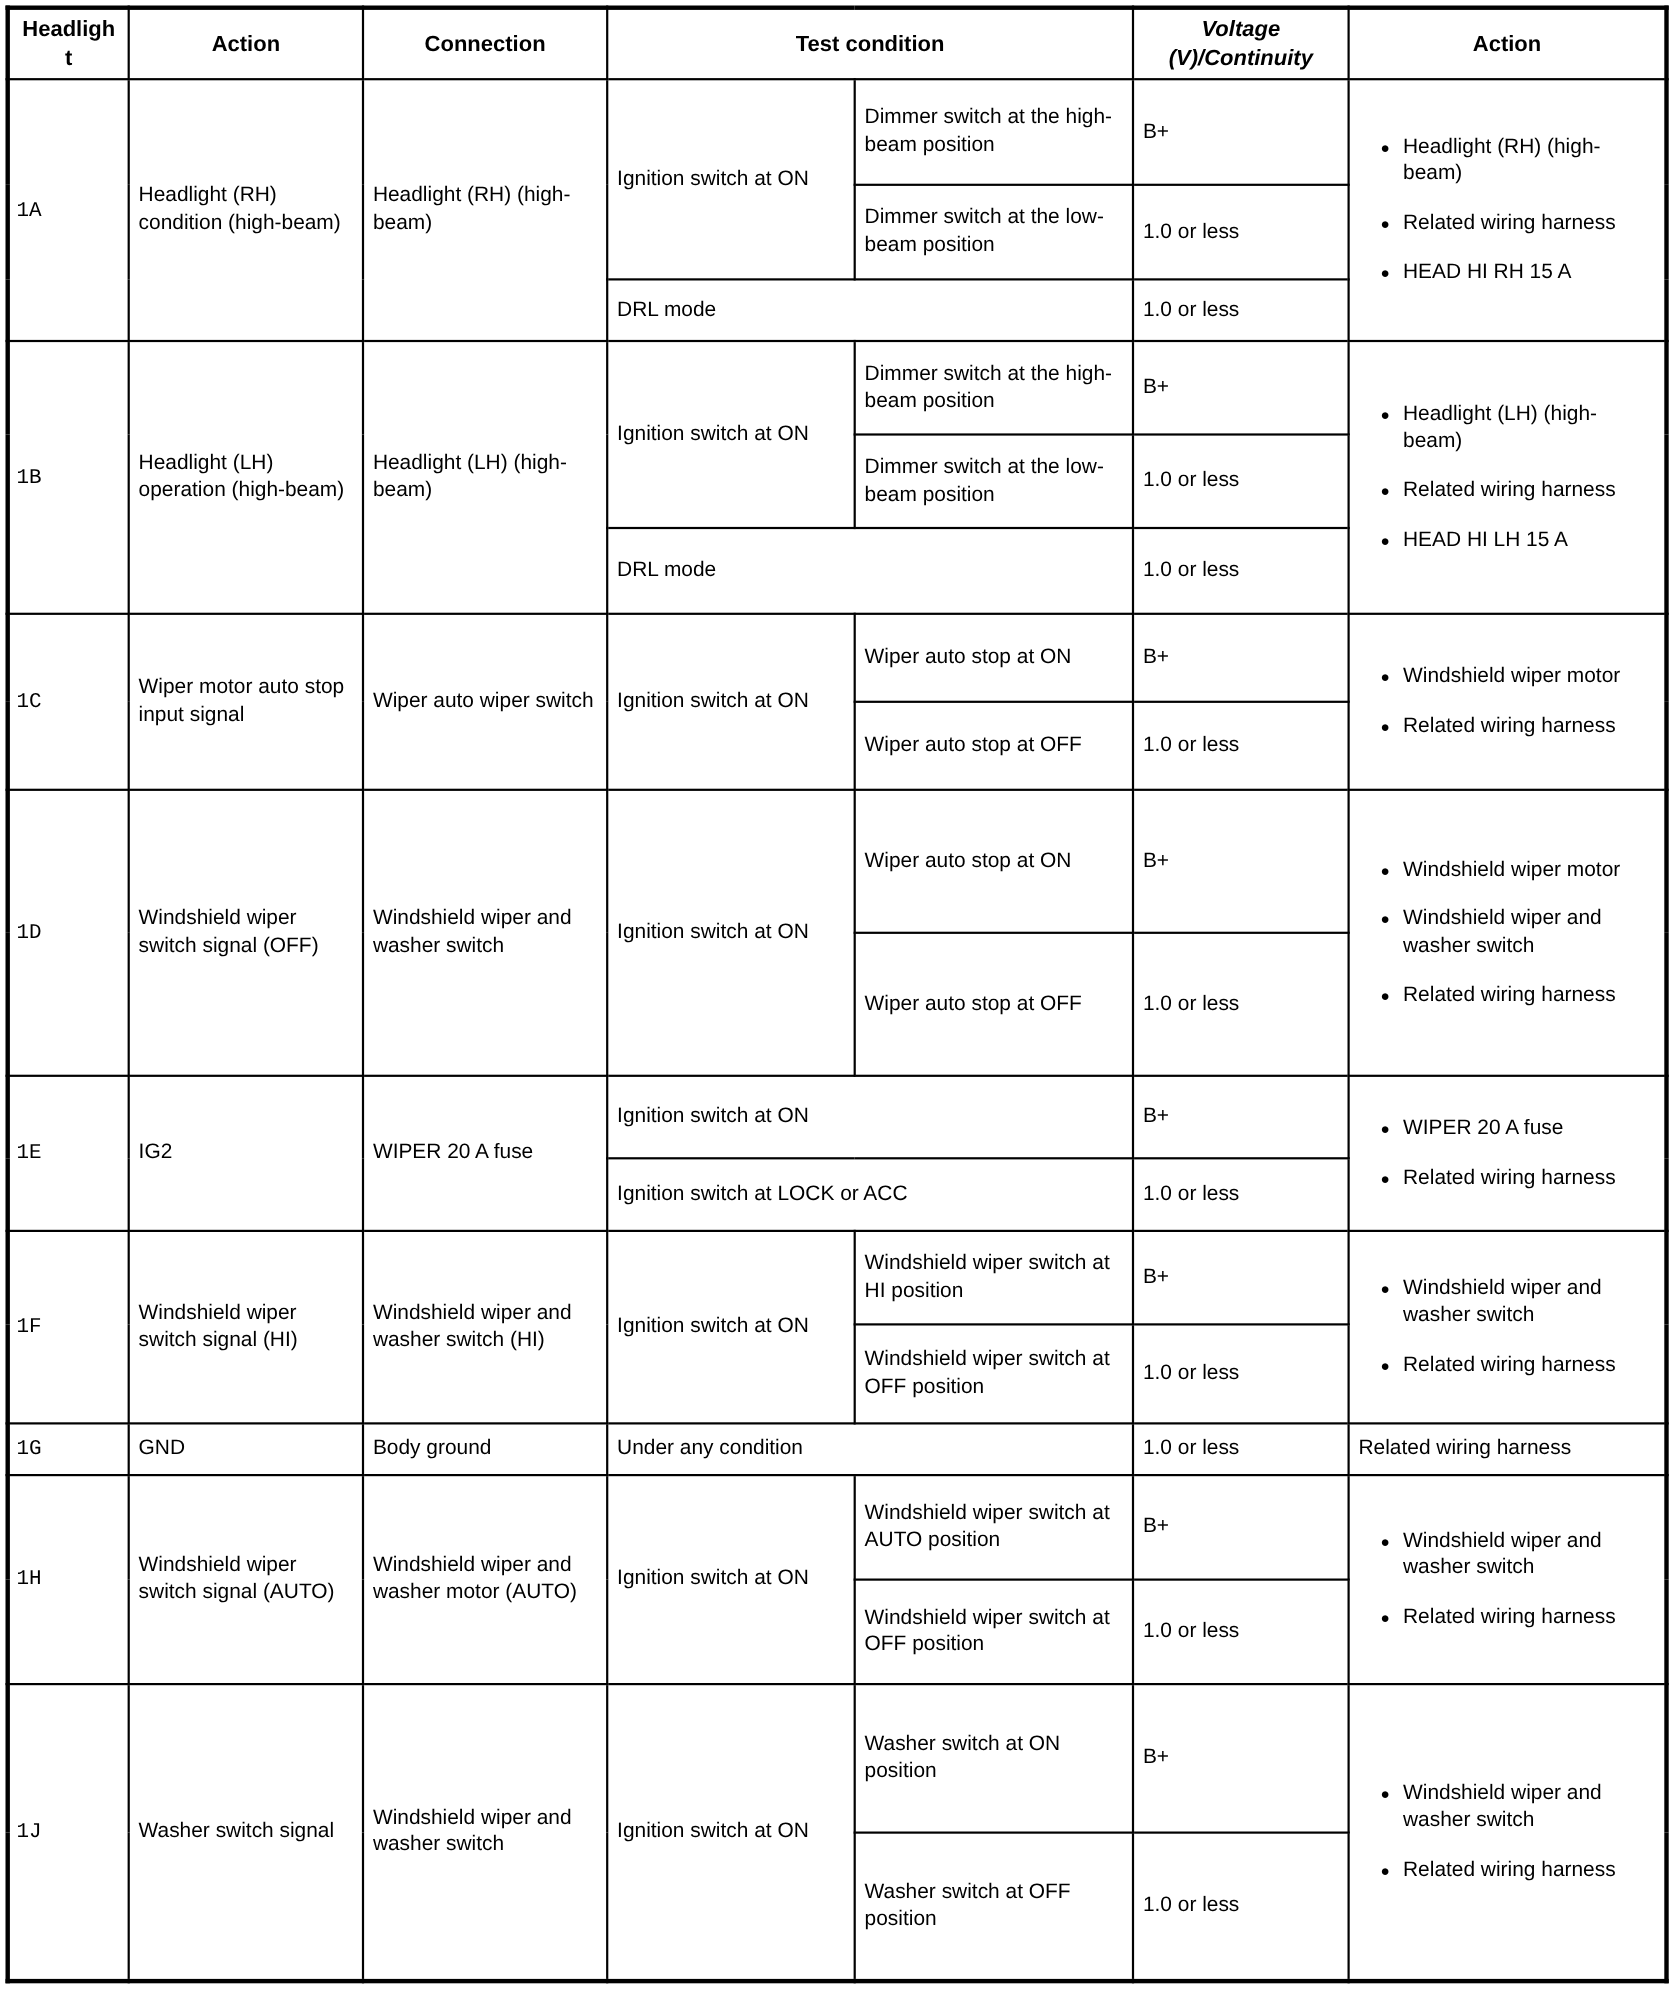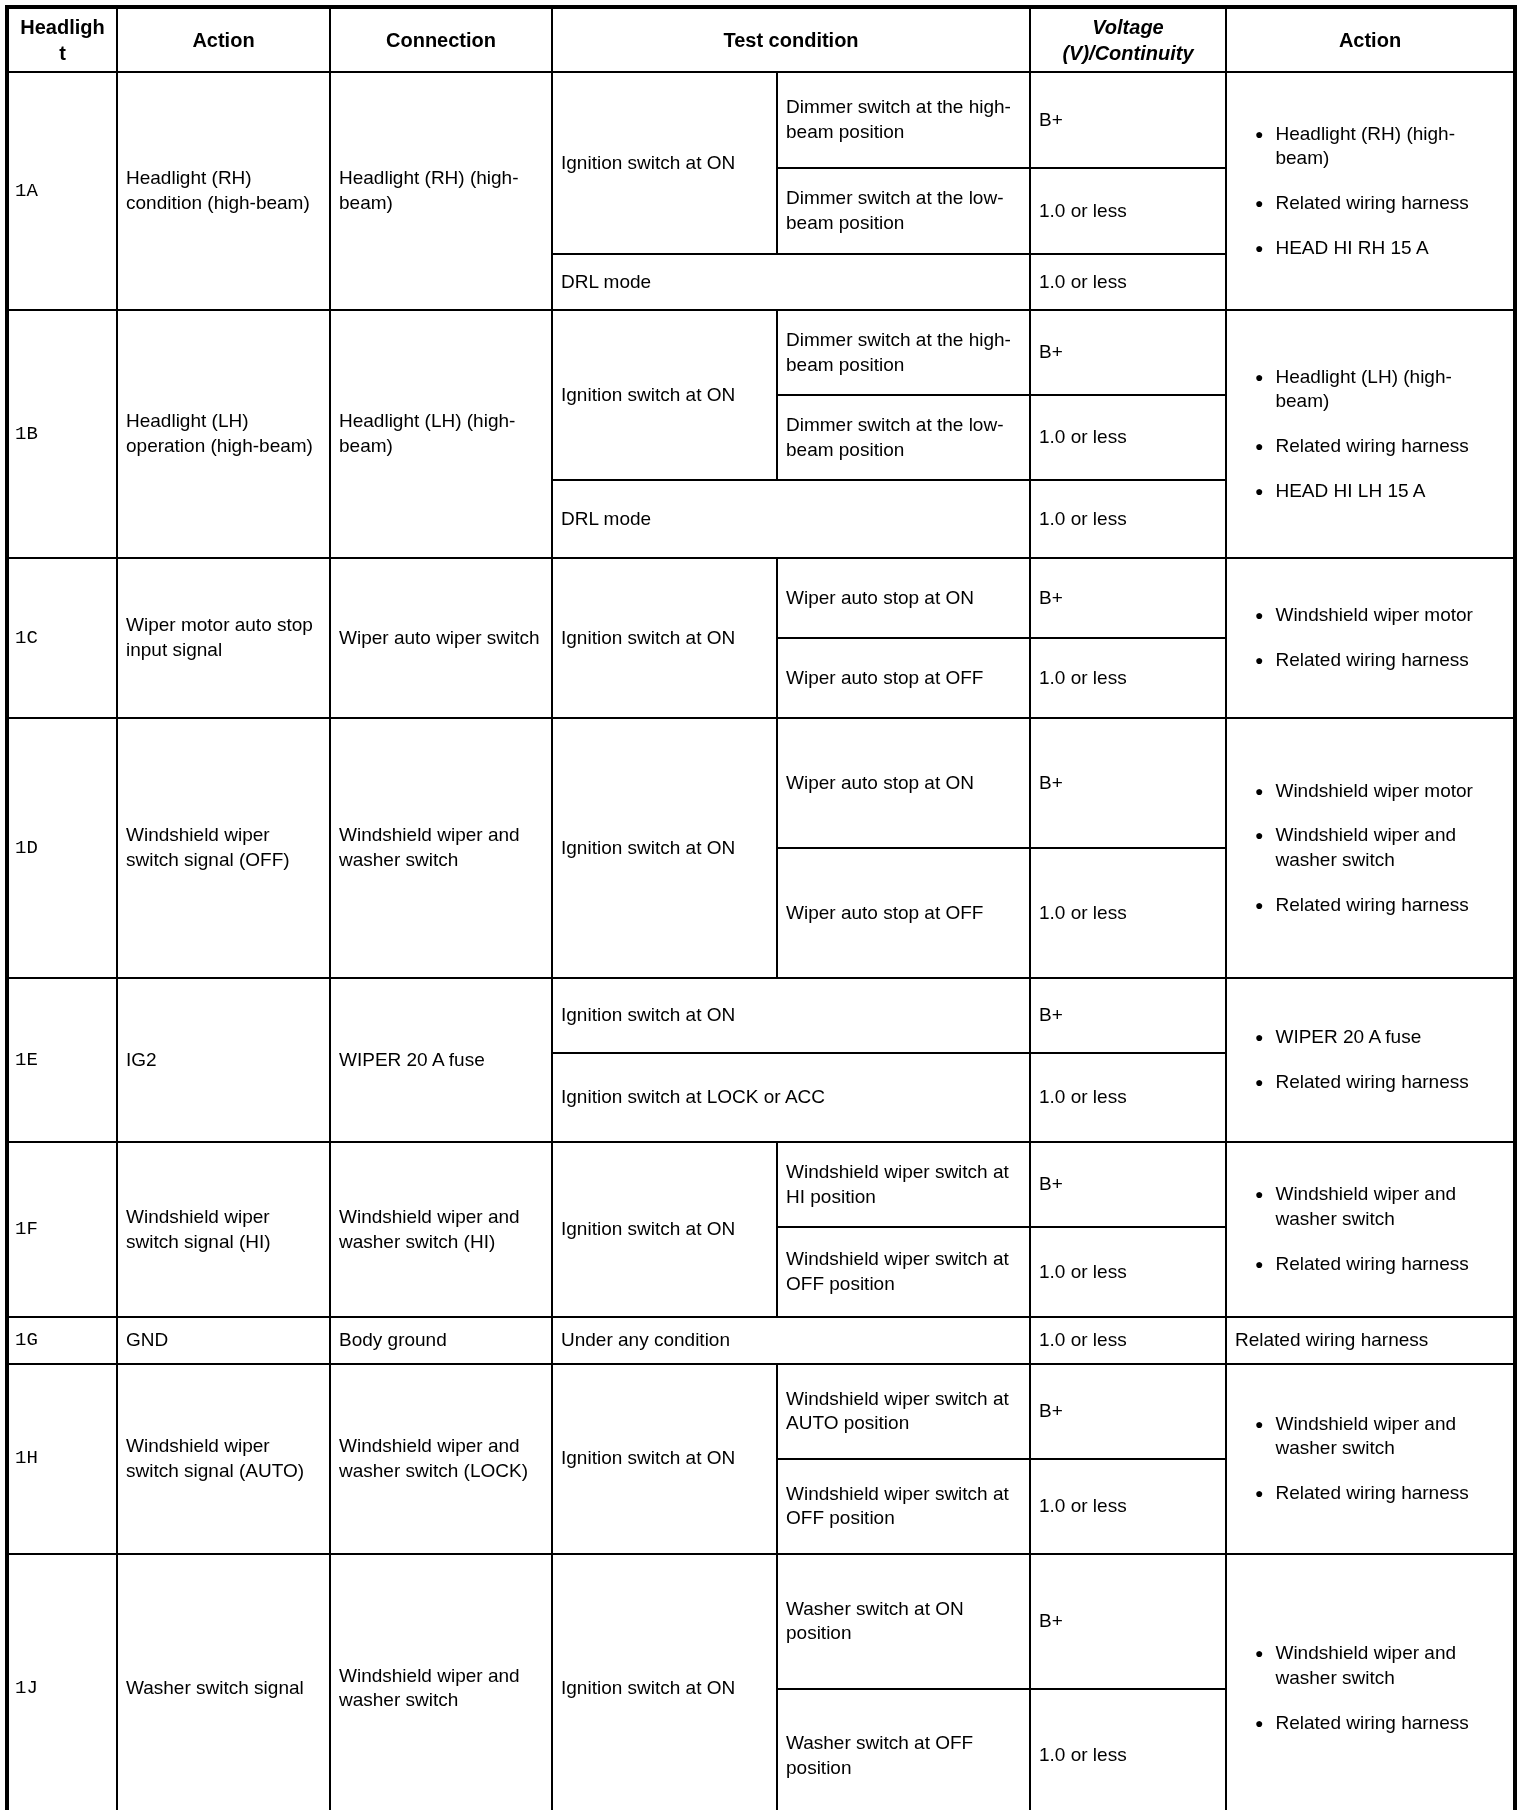--- a/index.html
+++ b/index.html
@@ -214,21 +214,21 @@
                 <span class="bullet" data-name="bullet-icon">●</span>
                 <span data-name="action-text">WIPER 20 A fuse</span>
               </div>
               <div class="action-item" data-name="action-item">
                 <span class="bullet" data-name="bullet-icon">●</span>
                 <span data-name="action-text">Related wiring harness</span>
               </div>
             </div>
           </td>
         </tr>
-        <tr data-name="table-row" style="height: 89px;">
+        <tr data-name="table-row" style="height: 66px;">
           <td colspan="2" data-name="test-condition-full-cell">Ignition switch at LOCK or ACC</td>
           <td data-name="voltage-cell" class="voltage-cell">1.0 or less</td>
         </tr>
         <tr data-name="table-row" style="height: 85px;">
           <td rowspan="2" data-name="terminal-cell" class="terminal-cell">1F</td>
           <td rowspan="2" data-name="signal-cell">Windshield wiper switch signal (HI)</td>
           <td rowspan="2" data-name="connection-cell">Windshield wiper and washer switch (HI)</td>
           <td rowspan="2" data-name="test-condition-primary-cell">Ignition switch at ON</td>
           <td data-name="test-condition-sub-cell">Windshield wiper switch at HI position</td>
           <td data-name="voltage-cell" class="voltage-cell">B+</td>
@@ -253,21 +253,21 @@
           <td data-name="terminal-cell" class="terminal-cell">1G</td>
           <td data-name="signal-cell">GND</td>
           <td data-name="connection-cell">Body ground</td>
           <td colspan="2" data-name="test-condition-full-cell">Under any condition</td>
           <td data-name="voltage-cell" class="voltage-cell">1.0 or less</td>
           <td class="action-cell plain" data-name="action-cell">Related wiring harness</td>
         </tr>
         <tr data-name="table-row" style="height: 95px;">
           <td rowspan="2" data-name="terminal-cell" class="terminal-cell">1H</td>
           <td rowspan="2" data-name="signal-cell">Windshield wiper switch signal (AUTO)</td>
-          <td rowspan="2" data-name="connection-cell">Windshield wiper and washer switch (LOCK)</td>
+          <td rowspan="2" data-name="connection-cell">Windshield wiper and washer motor (AUTO)</td>
           <td rowspan="2" data-name="test-condition-primary-cell">Ignition switch at ON</td>
           <td data-name="test-condition-sub-cell">Windshield wiper switch at AUTO position</td>
           <td data-name="voltage-cell" class="voltage-cell">B+</td>
           <td rowspan="2" class="action-cell" data-name="action-cell">
             <div class="action-list" data-name="action-list">
               <div class="action-item" data-name="action-item">
                 <span class="bullet" data-name="bullet-icon">●</span>
                 <span data-name="action-text">Windshield wiper and washer switch</span>
               </div>
               <div class="action-item" data-name="action-item">

